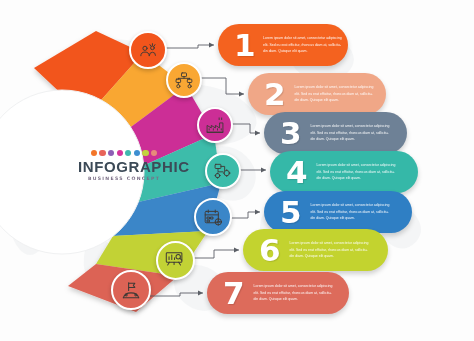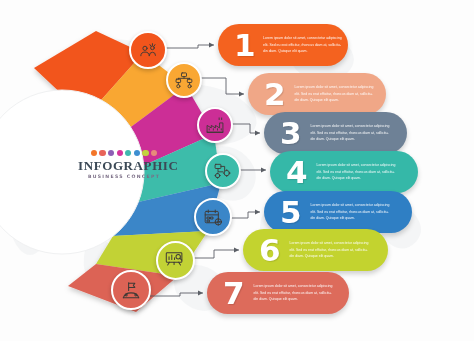--- a/index.html
+++ b/index.html
@@ -15,22 +15,22 @@
   .watermark{position:absolute;inset:0;opacity:.5;pointer-events:none;}
 
   
   .fan{position:absolute;left:0;top:0;width:474px;height:341px;}
 
   
   .logo{position:absolute;left:78px;top:150px;width:92px;text-align:center;}
   .logo-dots{display:flex;justify-content:center;gap:2.2px;margin-bottom:3px;}
   .logo-dots i{width:6.4px;height:6.4px;border-radius:50%;display:block;}
   .logo-title{
-    font-size:13px;font-weight:700;letter-spacing:.6px;color:#3c4a57;
-    line-height:1;font-family:Liberation Serif, serif;
+    font-size:15px;font-weight:700;letter-spacing:.6px;color:#3c4a57;
+    line-height:1;font-family:Liberation Sans, sans-serif;
   }
   .logo-sub{
     font-size:4.6px;font-weight:700;letter-spacing:1.3px;color:#7b6e86;
     margin-top:2.5px;line-height:1;font-family:"DejaVu Sans", sans-serif;
   }
 
   
   .panel{
     position:absolute;height:42px;border-radius:21px;
     box-shadow:0 3px 5px rgba(0,0,0,.18);

